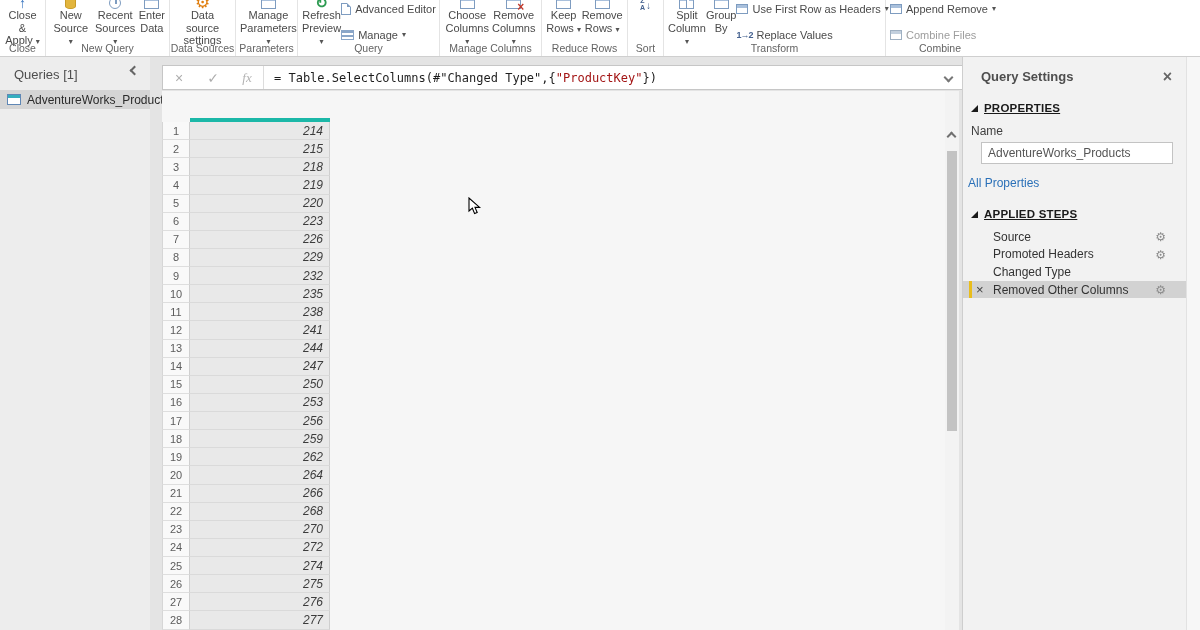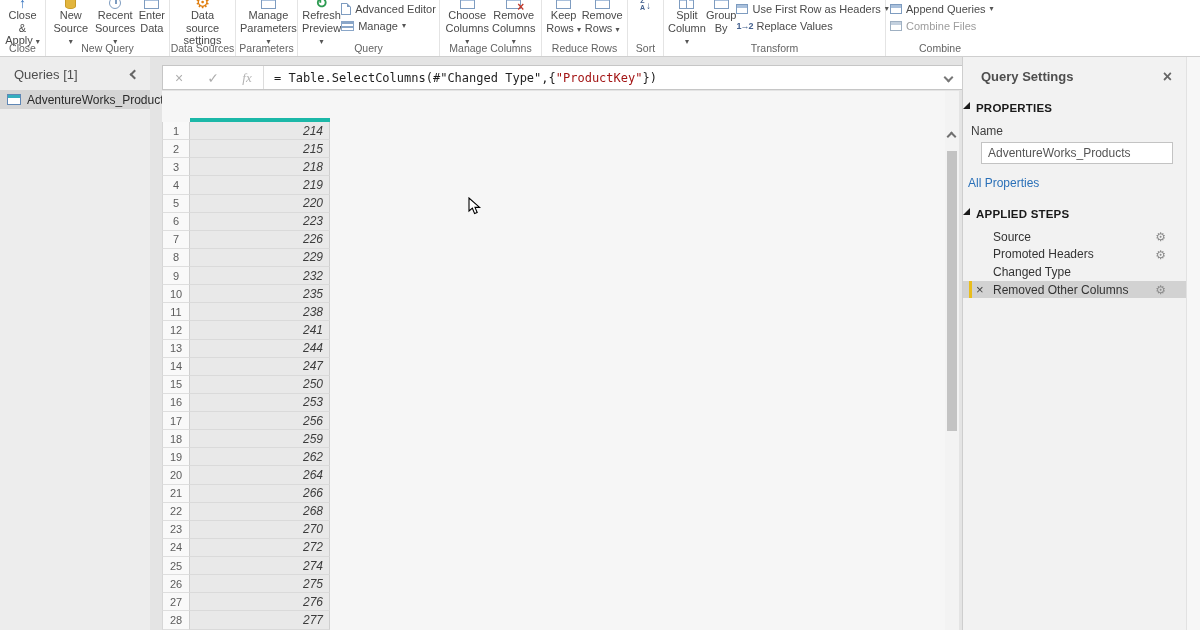--- a/index.html
+++ b/index.html
@@ -9,21 +9,21 @@
 
   
   .ribbon { position:absolute; left:0; top:0; width:1200px; height:57px; background:#fff;
             border-bottom:1px solid #cfcfcf; display:flex; overflow:hidden; }
   .rgroup { position:relative; height:100%; border-right:1px solid #e4e4e4; display:flex;
             justify-content:space-around; align-items:flex-start; padding:0 4px; }
   .gname { position:absolute; bottom:2px; left:0; right:0; text-align:center; font-size:10.5px; color:#636363; }
   .bigbtn { display:flex; flex-direction:column; align-items:center; font-size:11px; color:#4a4a4a;
             line-height:12.5px; text-align:center; cursor:default; padding-top:0; }
   .bicon { height:13px; margin-top:-4px; display:flex; align-items:center; justify-content:center; }
-  .stack { display:flex; flex-direction:column; gap:3px; padding-top:2px; }
+  .stack { display:flex; flex-direction:column; gap:12px; padding-top:2px; }
   .smallbtn { display:flex; align-items:center; gap:4px; font-size:11px; color:#4a4a4a; height:14px; white-space:nowrap; }
   .smallbtn.disabled { color:#9d9d9d; }
   .caret { font-size:8px; color:#555; line-height:8px; }
 
   
   .itbl { width:15px; height:12px; border:1px solid #7e9cc0; background:#fff; position:relative; display:inline-block; }
   .itbl::before { content:""; position:absolute; left:0; right:0; top:0; height:3px; background:#a9c0dc; }
   .itbl.split::after { content:""; position:absolute; left:6px; top:0; bottom:0; width:2px; background:#fff; border-left:1px solid #7e9cc0; }
   .itbl.gray { border-color:#9fb0c2; } .itbl.gray::before { background:#c3d0de; }
   .itbl.sm { width:12px; height:10px; }
@@ -38,21 +38,21 @@
   .ipage::before { content:""; position:absolute; right:-1px; top:-1px; border-style:solid; border-width:0 4px 4px 0; border-color:transparent #fff #7e9cc0 transparent; }
   .ilines { width:13px; height:10px; display:inline-block;
             background:repeating-linear-gradient(#8aa6c8 0 2px, #fff 2px 4px); border:1px solid #8aa6c8; }
   .isort { display:flex; flex-direction:column; font-size:7px; font-weight:bold; color:#44618f; line-height:7px; margin-top:-4px; }
   .isortwrap { display:flex; align-items:center; gap:1px; }
   .isortarrow { font-size:10px; color:#44618f; }
   .ireplace { font-size:9px; color:#44618f; font-weight:bold; letter-spacing:-1px; }
 
   
   .qpanel { position:absolute; left:0; top:57px; width:150px; height:573px; background:#ededed; }
-  .qpanel-head { display:flex; align-items:center; justify-content:space-between; padding:10px 12px 8px 14px;
+  .qpanel-head { display:flex; justify-content:space-between; padding:10px 12px 8px 14px;
                  font-size:13px; color:#4e4e4e; }
   .chev-left { width:7px; height:7px; border-left:2px solid #666; border-bottom:2px solid #666; transform:rotate(45deg); }
   .qitem { display:flex; align-items:center; gap:6px; height:19px; padding-left:7px; background:#d5d5d5;
            font-size:12px; color:#2b2b2b; cursor:default; }
   .qitbl { width:14px; height:11px; border:1px solid #5f87b5; background:#fff; position:relative; flex:0 0 auto; }
   .qitbl::before { content:""; position:absolute; left:0; right:0; top:0; height:3px; background:#35aebe; }
 
   
   .fbar { position:absolute; left:162px; top:65px; width:803px; height:25px; background:#fff;
           border:1px solid #c6c6c6; display:flex; align-items:center; }
@@ -97,22 +97,22 @@
   .cursor { position:absolute; left:306px; top:106px; }
 
   
   .spanel { position:absolute; left:962px; top:57px; width:224px; height:573px; background:#f2f2f2;
             border-left:1px solid #cecece; }
   .sstrip { position:absolute; left:1186px; top:57px; width:14px; height:573px; background:#f7f7f7;
             border-left:1px solid #e2e2e2; }
   .stitle { display:flex; align-items:center; justify-content:space-between; padding:12px 14px 0 18px;
             font-size:13px; color:#4e4e4e;font-weight:bold; }
   .xclose { font-size:16px; color:#666; line-height:14px; }
-  .sechead { display:flex; align-items:flex-start; gap:6px; padding:18px 0 0 0; font-size:11.5px;
-             font-weight:bold; color:#1a1a1a; letter-spacing:0.2px; }
+  .sechead { display:flex; align-items:center; gap:6px; padding:18px 0 0 8px; font-size:11.5px;
+             font-weight:bold; color:#1a1a1a; letter-spacing:0.2px;text-decoration:underline; }
   .tri-exp { width:0; height:0; border-bottom:7px solid #1a1a1a; border-left:7px solid transparent; }
   .namelabel { padding:10px 0 4px 8px; font-size:12px; color:#3f3f3f; }
   .nameinput { display:block; margin-left:18px; width:192px; height:22px; border:1px solid #c3c3c3;
                background:#fff; font-family:"Liberation Sans", sans-serif; font-size:12px; color:#555; padding:0 6px; }
   .allprops { padding:12px 0 0 5px; font-size:12px; color:#2a70b8; cursor:pointer; }
   .steps { margin-top:8px; }
   .step { position:relative; display:flex; align-items:center; height:17.6px; padding-left:30px;
           font-size:12px; color:#333; }
   .step .gear { position:absolute; right:20px; top:2px; font-size:12px; color:#8c8c8c; }
   .step.selected { background:#d2d2d2; }
@@ -282,21 +282,21 @@
           <span>Replace Values</span>
         </div>
       </div>
       <div class="gname">Transform</div>
     </div>
 
     <div class="rgroup" style="width:108px; border-right:none">
       <div class="stack">
         <div class="smallbtn">
           <span class="itbl sm"></span>
-          <span>Append Queries</span>
+          <span>Append Remove</span>
           <span class="caret">▾</span>
         </div>
         <div class="smallbtn disabled">
           <span class="itbl sm gray"></span>
           <span>Combine Files</span>
         </div>
       </div>
       <div class="gname">Combine</div>
     </div>
   </div>

